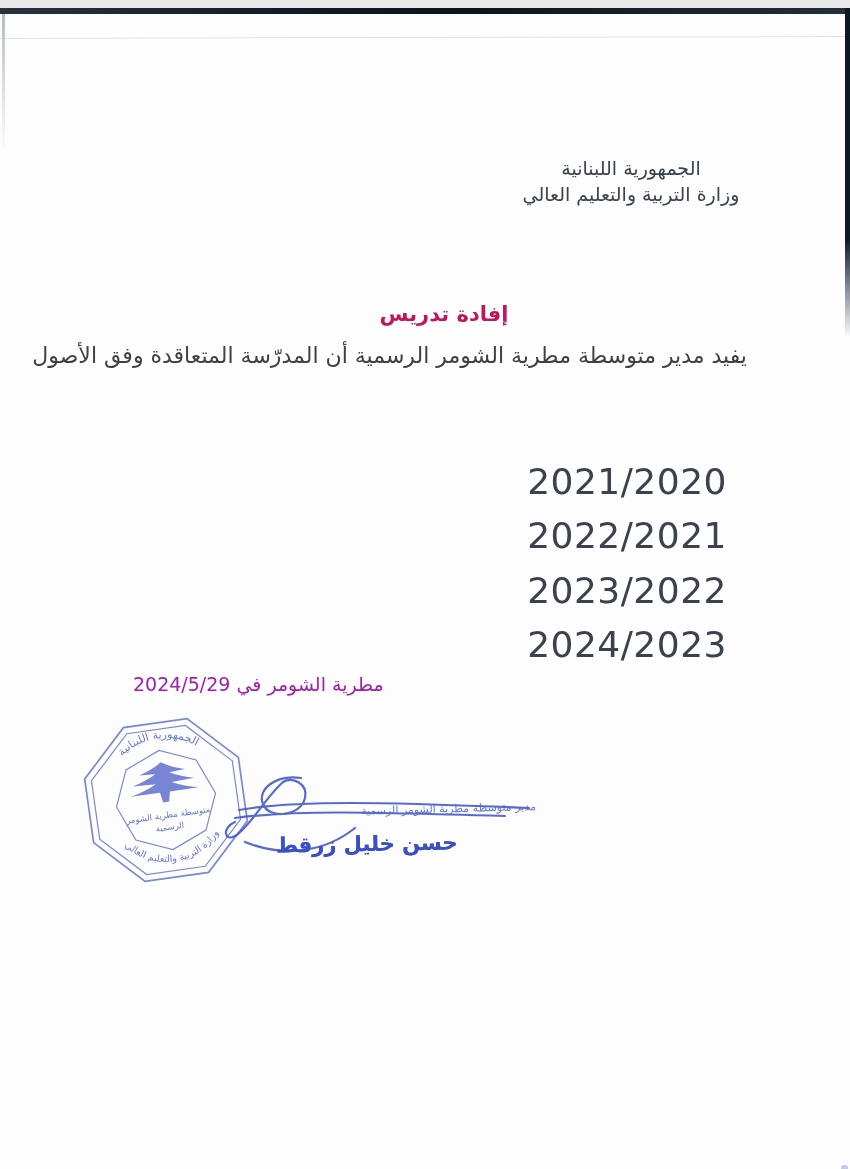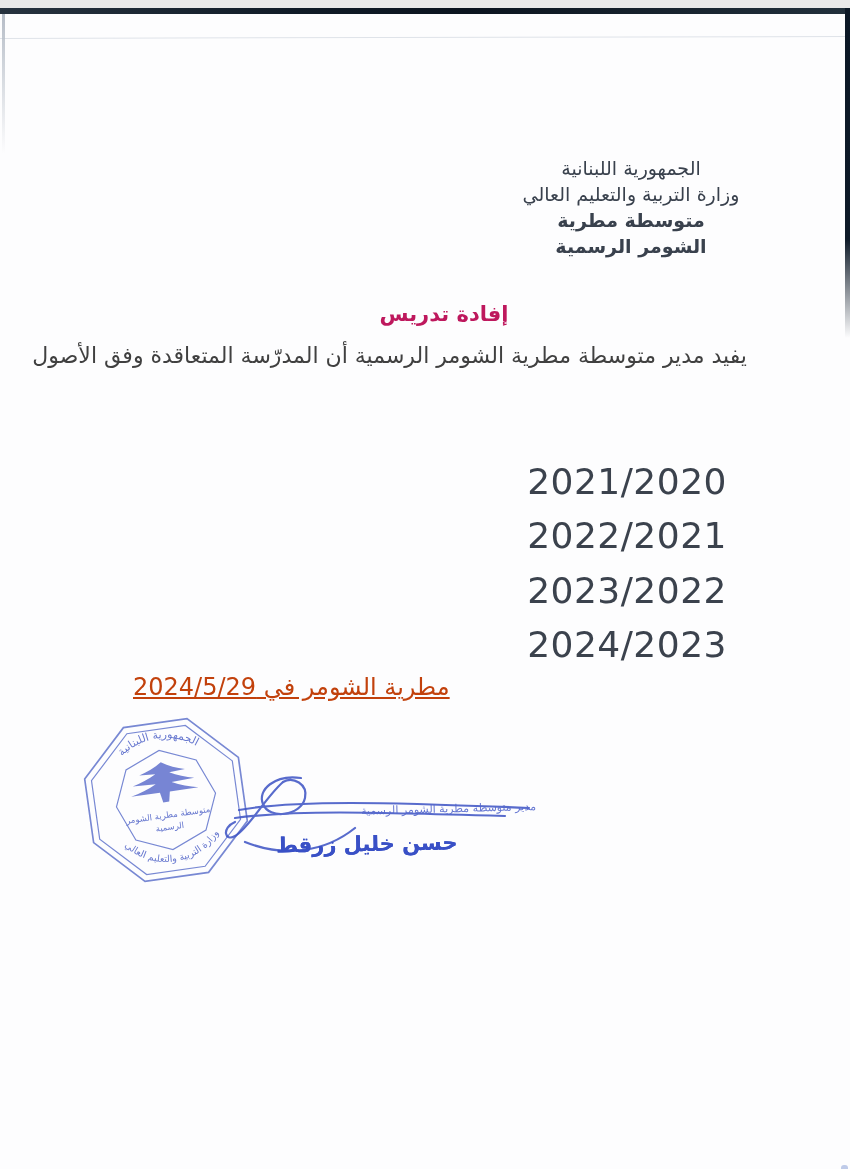--- a/index.html
+++ b/index.html
@@ -30,21 +30,21 @@
   .body-line1{position:absolute;right:103px;top:335px;direction:rtl;white-space:nowrap;
     font-size:22px;color:#404040;}
   .body-line2{position:absolute;right:105px;top:397px;direction:rtl;white-space:nowrap;
     font-size:22px;color:#343c48;}
   .teacher-name{font-weight:bold;margin-inline-end:8px;}
   
   .year{position:absolute;right:123px;direction:ltr;font-size:36px;letter-spacing:0.5px;color:#3b424d;}
   .year-0{top:453px;} .year-1{top:507px;} .year-2{top:562px;} .year-3{top:616px;}
   
   .date-line{position:absolute;left:133px;top:665px;direction:rtl;white-space:nowrap;
-    font-size:24px;color:#c2410c;text-decoration:underline;}
+    font-size:19px;color:#a21caf;}
   
   .stamp{position:absolute;left:80px;top:706px;width:172px;height:172px;transform:rotate(-8deg);opacity:0.92;}
   .stamp svg{display:block;}
   
   .sig-svg{position:absolute;left:205px;top:756px;width:340px;height:120px;}
   .sig-title{position:absolute;left:306px;top:795px;width:230px;direction:rtl;white-space:nowrap;
     font-size:11px;color:#5568cd;opacity:0.9;transform:rotate(-1.5deg);}
   .sig-name{position:absolute;left:276px;top:824px;direction:rtl;white-space:nowrap;
     font-size:21px;font-weight:bold;letter-spacing:1px;color:#3950c6;transform:rotate(-1deg);
     text-shadow:0 0 0.5px #3950c6;}
@@ -58,21 +58,20 @@
   <div class="scan-top-line"></div>
   <div class="scan-right-strip"></div>
   <div class="scan-left-strip"></div>
   <div class="scan-bottom-line"></div>
   <div class="scan-bottom-left-dot"></div>
   <div class="scan-bottom-right-mark"></div>
 
   <div class="letterhead">
     <div>الجمهورية اللبنانية</div>
     <div>وزارة التربية والتعليم العالي</div>
-    <div class="school">متوسطة مطرية الشومر الرسمية</div>
   </div>
 
   <div class="doc-title">إفادة تدريس</div>
 
   <div class="body-line1">يفيد مدير متوسطة مطرية الشومر الرسمية أن المدرّسة المتعاقدة وفق الأصول</div>
 
   <div class="year year-0">2021/2020</div>
   <div class="year year-1">2022/2021</div>
   <div class="year year-2">2023/2022</div>
   <div class="year year-3">2024/2023</div>

